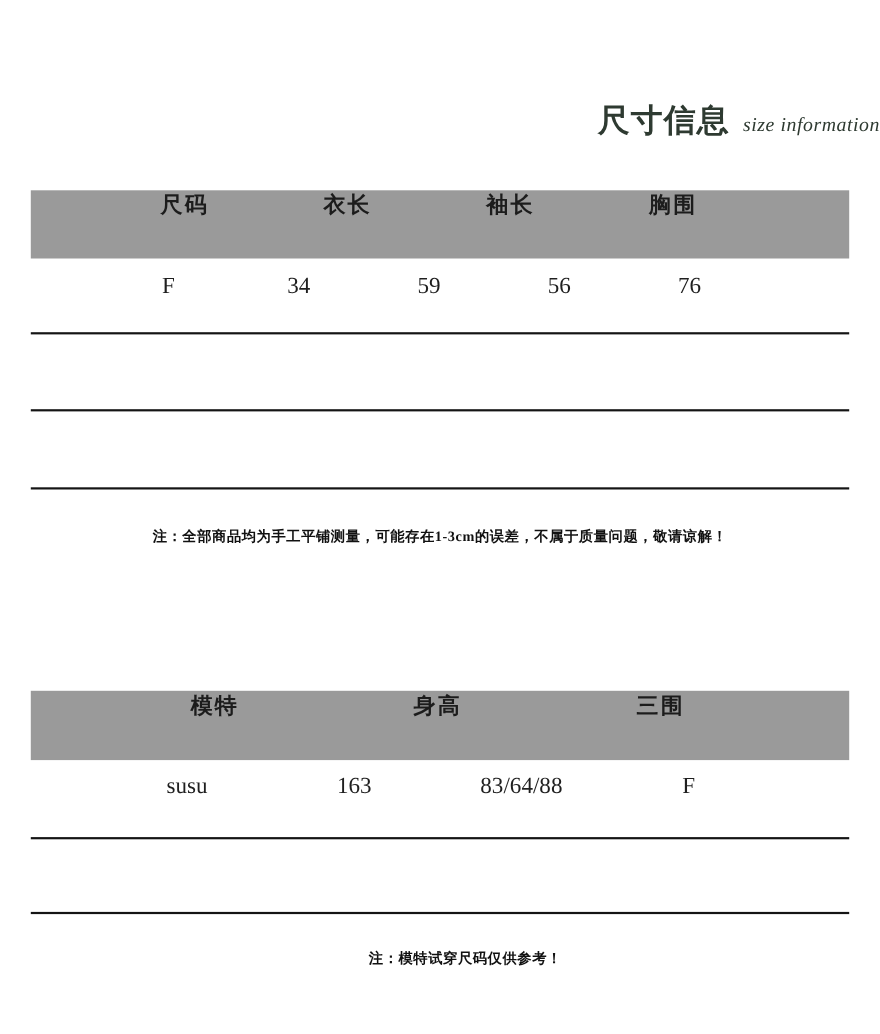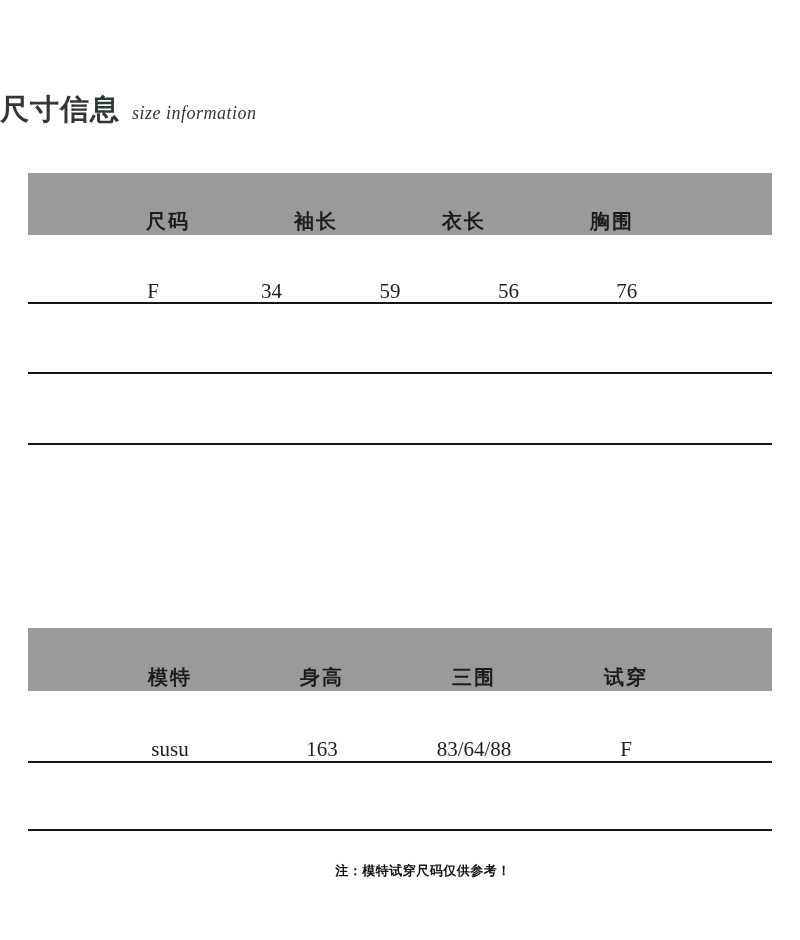--- a/index.html
+++ b/index.html
@@ -16,21 +16,21 @@
     color: #1a1a1a;
     overflow: hidden;
   }
 
   
   .title-wrap {
     position: absolute;
     top: 90px;
     left: 0;
     width: 100%;
-    text-align: left;
+    text-align: right;
     color: #2e3a31;
     white-space: nowrap;
   }
   .title-cn {
     font-size: 29px;
     font-weight: bold;
     letter-spacing: 1px;
   }
   .title-en {
     font-size: 18px;
@@ -46,21 +46,21 @@
     width: 744px;
     background: #9a9a9a;
   }
   .bar1 { top: 173px; height: 62px; }
   .bar2 { top: 628px; height: 63px; }
 
   
   .cols {
     display: flex;
     height: 100%;
-    align-items: flex-end;
+    align-items: flex-start;
     margin-left: 66px;
     width: 592px;
   }
   .cols-wide { width: 608px; }
   .cols > span {
     flex: 1;
     text-align: center;
   }
   .hcell {
     font-size: 20px;
@@ -115,47 +115,47 @@
 
 <div class="page">
 
   <div class="title-wrap">
     <span class="title-cn">尺寸信息</span><span class="title-en">size information</span>
   </div>
 
   <div class="bar bar1">
     <div class="cols">
       <span class="hcell">尺码</span>
+      <span class="hcell">衣长</span>
       <span class="hcell">袖长</span>
-      <span class="hcell">衣长</span>
       <span class="hcell">胸围</span>
     </div>
   </div>
 
   <div class="datarow row1">
     <div class="cols">
       <span class="dcell">F</span>
       <span class="dcell">34</span>
       <span class="dcell">59</span>
       <span class="dcell">56</span>
       <span class="dcell">76</span>
     </div>
   </div>
 
   <div class="hline l1"></div>
   <div class="hline l2"></div>
   <div class="hline l3"></div>
 
+  <div class="note note1">注：全部商品均为手工平铺测量，可能存在1-3cm的误差，不属于质量问题，敬请谅解！</div>
 
   <div class="bar bar2">
     <div class="cols cols-wide">
       <span class="hcell">模特</span>
       <span class="hcell">身高</span>
       <span class="hcell">三围</span>
-      <span class="hcell">试穿</span>
     </div>
   </div>
 
   <div class="datarow row2">
     <div class="cols cols-wide">
       <span class="dcell">susu</span>
       <span class="dcell">163</span>
       <span class="dcell">83/64/88</span>
       <span class="dcell">F</span>
     </div>

